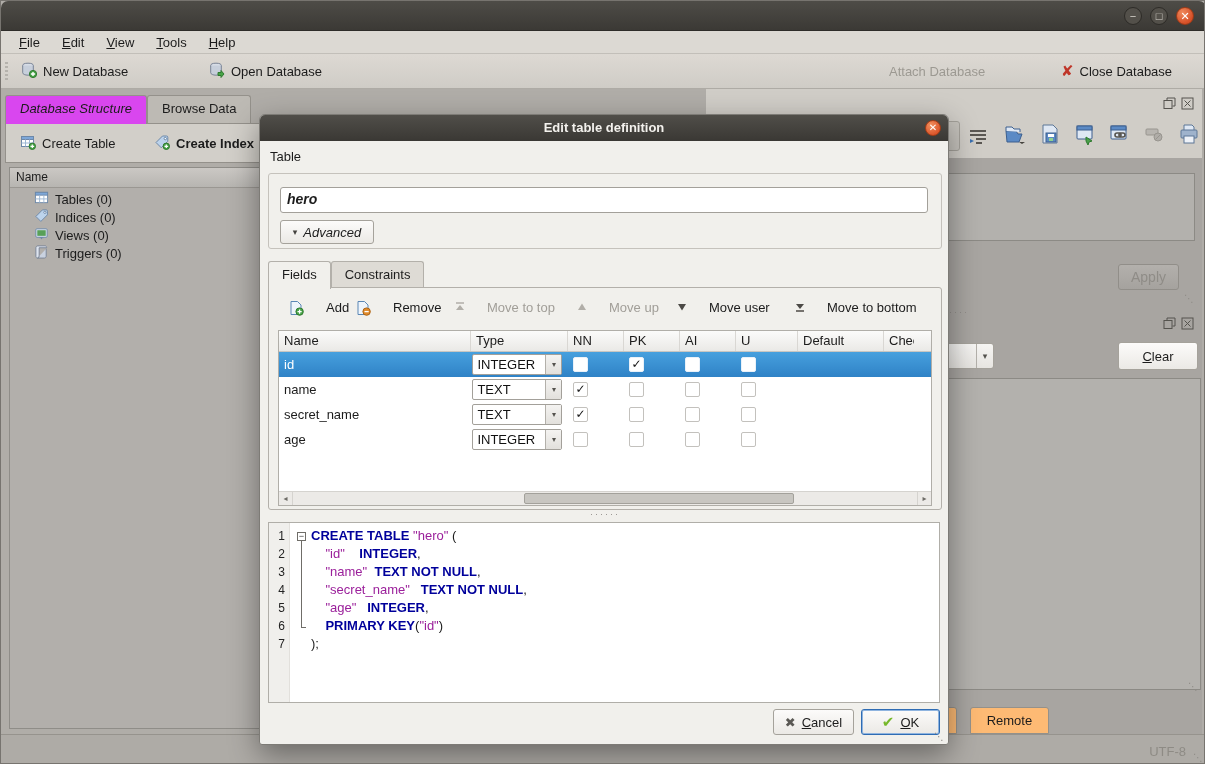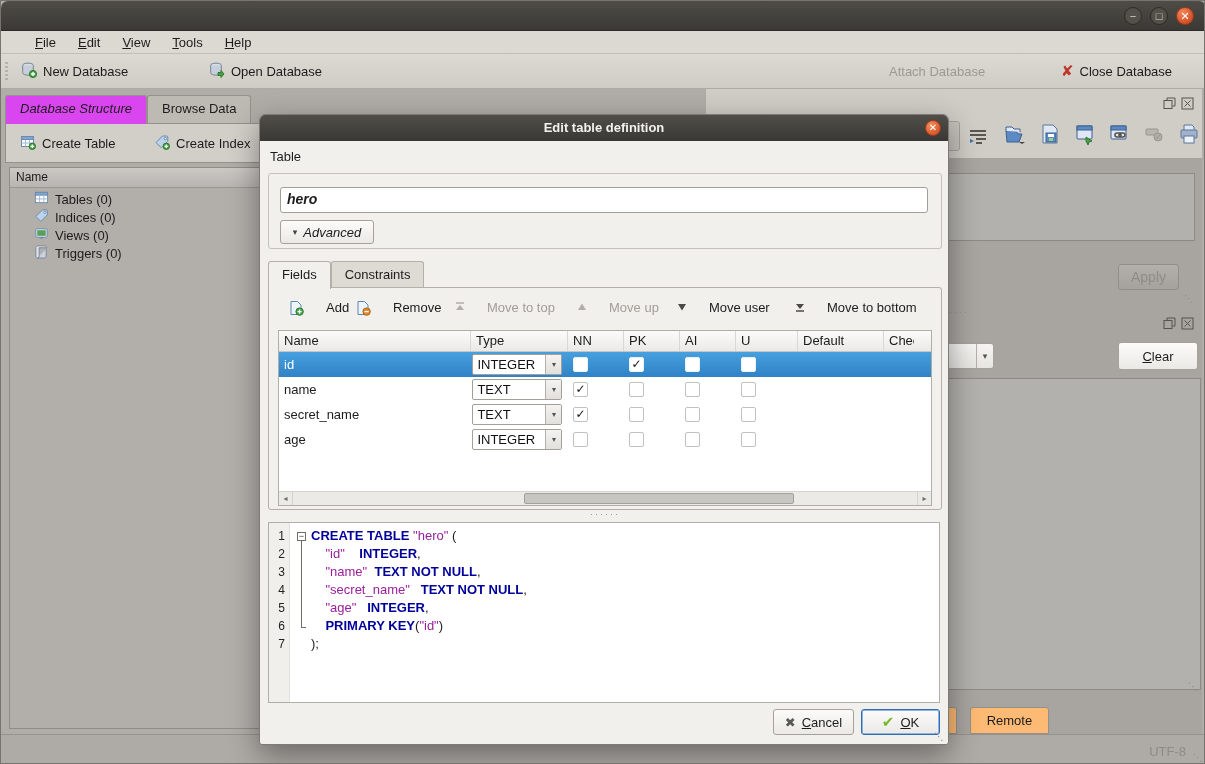--- a/index.html
+++ b/index.html
@@ -12,21 +12,21 @@
   .titlebar{left:0;top:0;width:1205px;height:30px;
     background:linear-gradient(#4e4c47,#3b3935);border-bottom:1px solid #2e2c29;
     border-radius:7px 7px 0 0;}
   .titlebar .title{left:0;right:0;top:6px;text-align:center;color:#dcd8d1;font-weight:bold;font-size:13px;}
   .winbtn{top:6px;width:18px;height:18px;border-radius:50%;background:#53504a;
     border:1px solid #2d2b27;color:#d8d4cd;font-size:11px;line-height:16px;text-align:center;}
   .winbtn.close{background:radial-gradient(circle at 35% 30%,#f08a5d,#d54f27 70%);border-color:#9c3a17;color:#fff;}
 
   
   .menubar{left:0;top:30px;width:1205px;height:23px;background:#dcd9d3;border-bottom:1px solid #c2bfb9;
-    display:flex;align-items:center;padding-left:24px;gap:2px;}
+    display:flex;align-items:center;padding-left:8px;gap:2px;}
   .menu-item{padding:2px 10px;}
   .menu-item u{text-decoration:underline;}
   .toolbar{left:0;top:53px;width:1205px;height:35px;background:linear-gradient(#ddd9d3,#cfccc6);
     border-bottom:1px solid #aeaba5;}
   .grip-v{left:4px;top:8px;width:6px;height:20px;
     background:repeating-linear-gradient(#b5b2ac 0 2px,transparent 2px 4px);width:3px;}
   .tbtn{display:flex;align-items:center;gap:6px;height:26px;padding:0 4px;}
   .tbtn .lbl{white-space:nowrap;}
   .tbtn.disabled .lbl{color:#9c9992;}
 
@@ -187,21 +187,21 @@
           <svg width="16" height="16" viewBox="0 0 16 16">
               <rect x="1.5" y="2.5" width="12" height="10" fill="#fff" stroke="#6d88a8"></rect>
               <rect x="1.5" y="2.5" width="12" height="3" fill="#7da7d8" stroke="#6d88a8"></rect>
               <path d="M5.5 5.5v7M9.5 5.5v7M1.5 9h12" stroke="#9db7d4"></path>
               <circle cx="12.3" cy="12.3" r="3.2" fill="#47a347" stroke="#2f7a2f"></circle>
               <path d="M10.5 12.3h3.6M12.3 10.5v3.6" stroke="#fff" stroke-width="1.2"></path>
             </svg>
         </span>
         <span>Create Table</span>
       </div>
-      <div class="abs flatbtn" style="left:142px;top:6px;">
+      <div class="abs flatbtn" style="left:142px;top:6px;font-weight:bold;">
         <span>
           <svg width="16" height="16" viewBox="0 0 16 16">
               <path d="M2 8.5L8.5 2h4a1.3 1.3 0 0 1 1.3 1.3v4L7.3 13.8z" fill="#bcd3ec" stroke="#6d88a8"></path>
               <circle cx="11.3" cy="4.6" r="1.2" fill="#fff" stroke="#6d88a8"></circle>
               <circle cx="12.3" cy="12.3" r="3.2" fill="#47a347" stroke="#2f7a2f"></circle>
               <path d="M10.5 12.3h3.6M12.3 10.5v3.6" stroke="#fff" stroke-width="1.2"></path>
             </svg>
         </span>
         <span>Create Index</span>
       </div>

